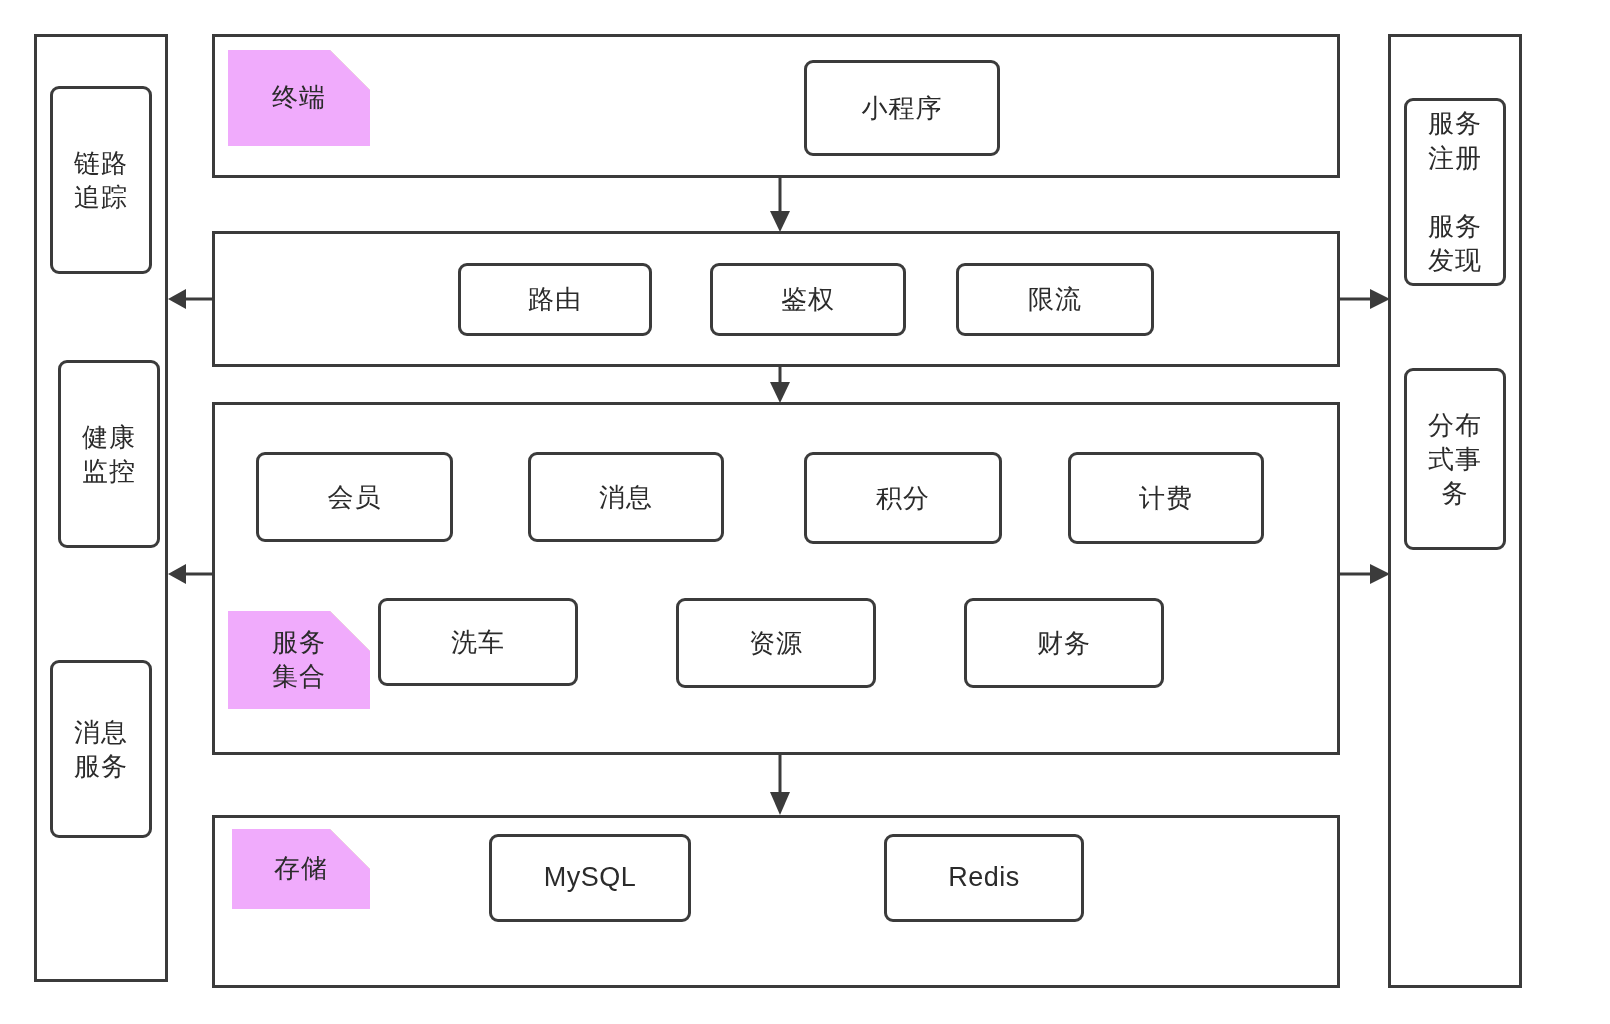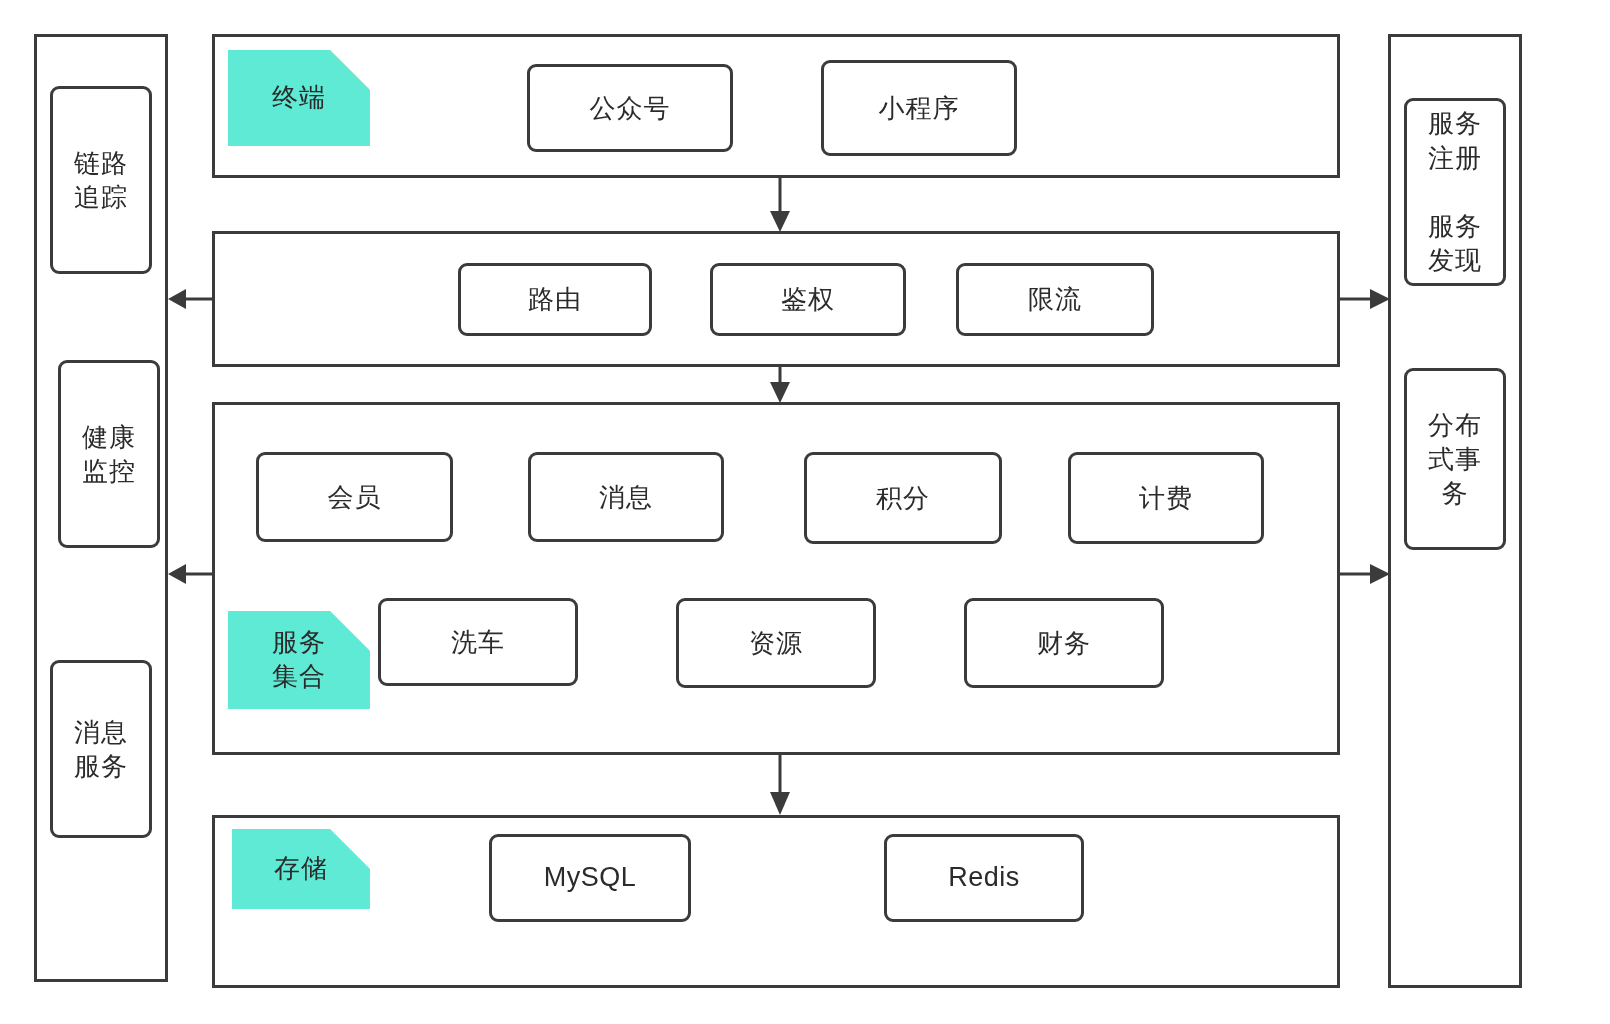--- a/index.html
+++ b/index.html
@@ -42,21 +42,21 @@
     line-height: 1.32;
     letter-spacing: 1px;
     white-space: pre-line;
   }
   .node.latin { font-size: 27px; letter-spacing: 0.5px; }
 
   
   .sticky {
     position: absolute;
     box-sizing: border-box;
-    background: #5eead4;
+    background: #f0abfc;
     display: flex;
     align-items: center;
     justify-content: center;
     text-align: center;
     font-size: 26px;
     line-height: 1.30;
     letter-spacing: 1px;
     white-space: pre-line;
     color: #2b2b2b;
     clip-path: polygon(0 0, calc(100% - 40px) 0, 100% 40px, 100% 100%, 0 100%);
@@ -105,23 +105,22 @@
 务</div>
 
 
   <div class="panel" style="left:212px; top:34px; width:1128px; height:144px;"></div>
 
   <div class="sticky" style="left:228px; top:50px; width:142px; height:96px;">
     <span class="fold"></span>
     <span class="sticky-label">终端</span>
   </div>
 
-  <div class="node" style="left:527px; top:64px; width:206px; height:88px;">公众号</div>
-
-  <div class="node" style="left:804px; top:60px; width:196px; height:96px;margin-left:17px;">小程序</div>
+
+  <div class="node" style="left:804px; top:60px; width:196px; height:96px;">小程序</div>
 
   <div class="conn" style="left:764px; top:178px; width:32px; height:54px;">
     <svg width="32" height="54" viewBox="0 0 32 54">
       <line x1="16" y1="0" x2="16" y2="36" stroke="#3b3b3b" stroke-width="3"></line>
       <polygon points="6,33 26,33 16,54" fill="#3b3b3b"></polygon>
     </svg>
   </div>
 
   <div class="panel" style="left:212px; top:231px; width:1128px; height:136px;"></div>
 

